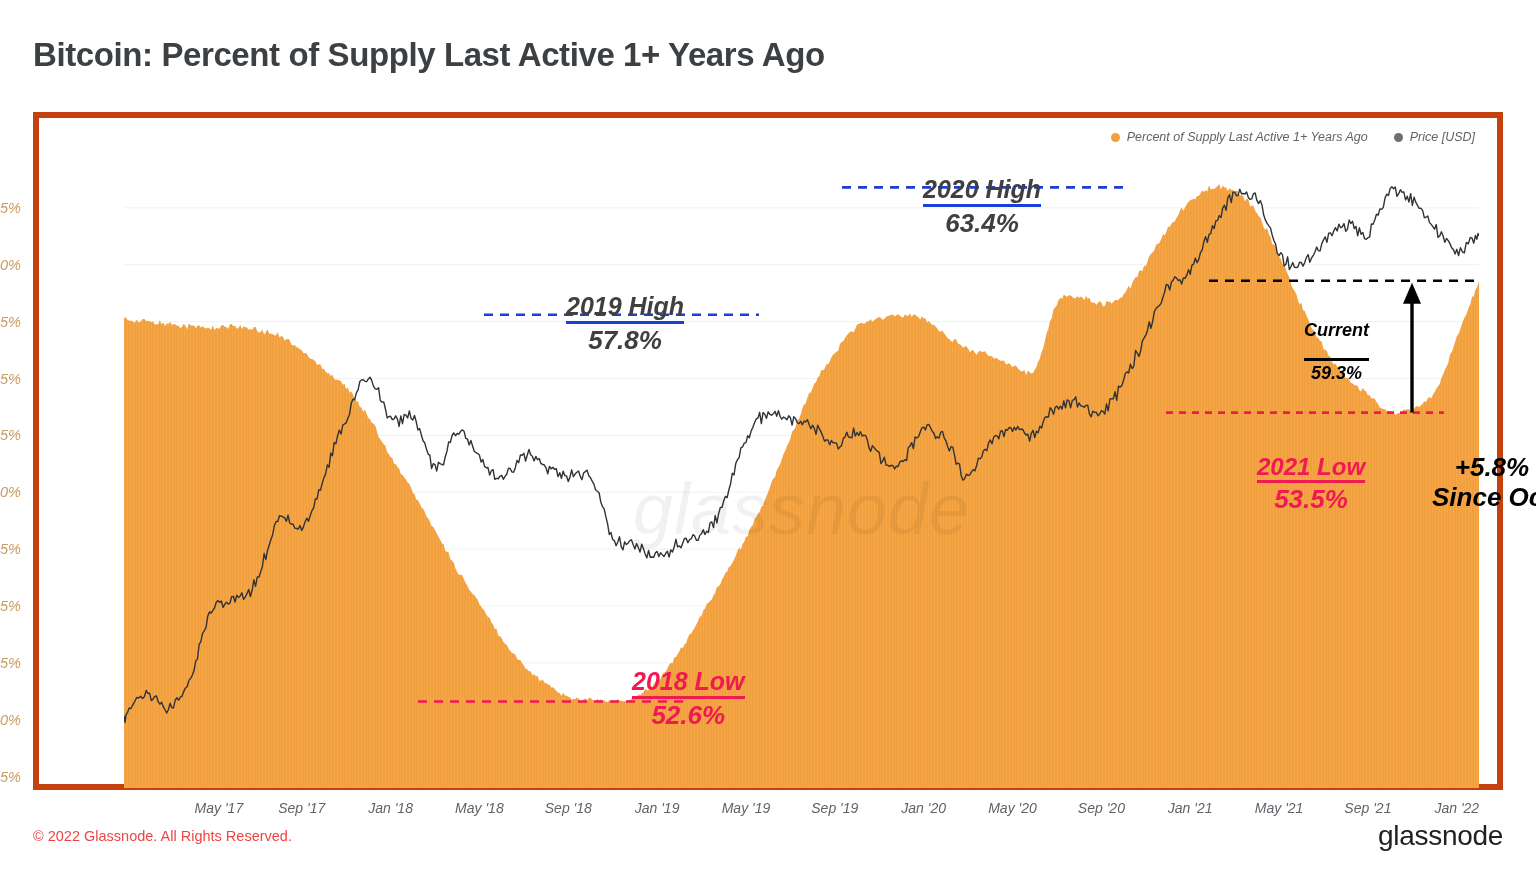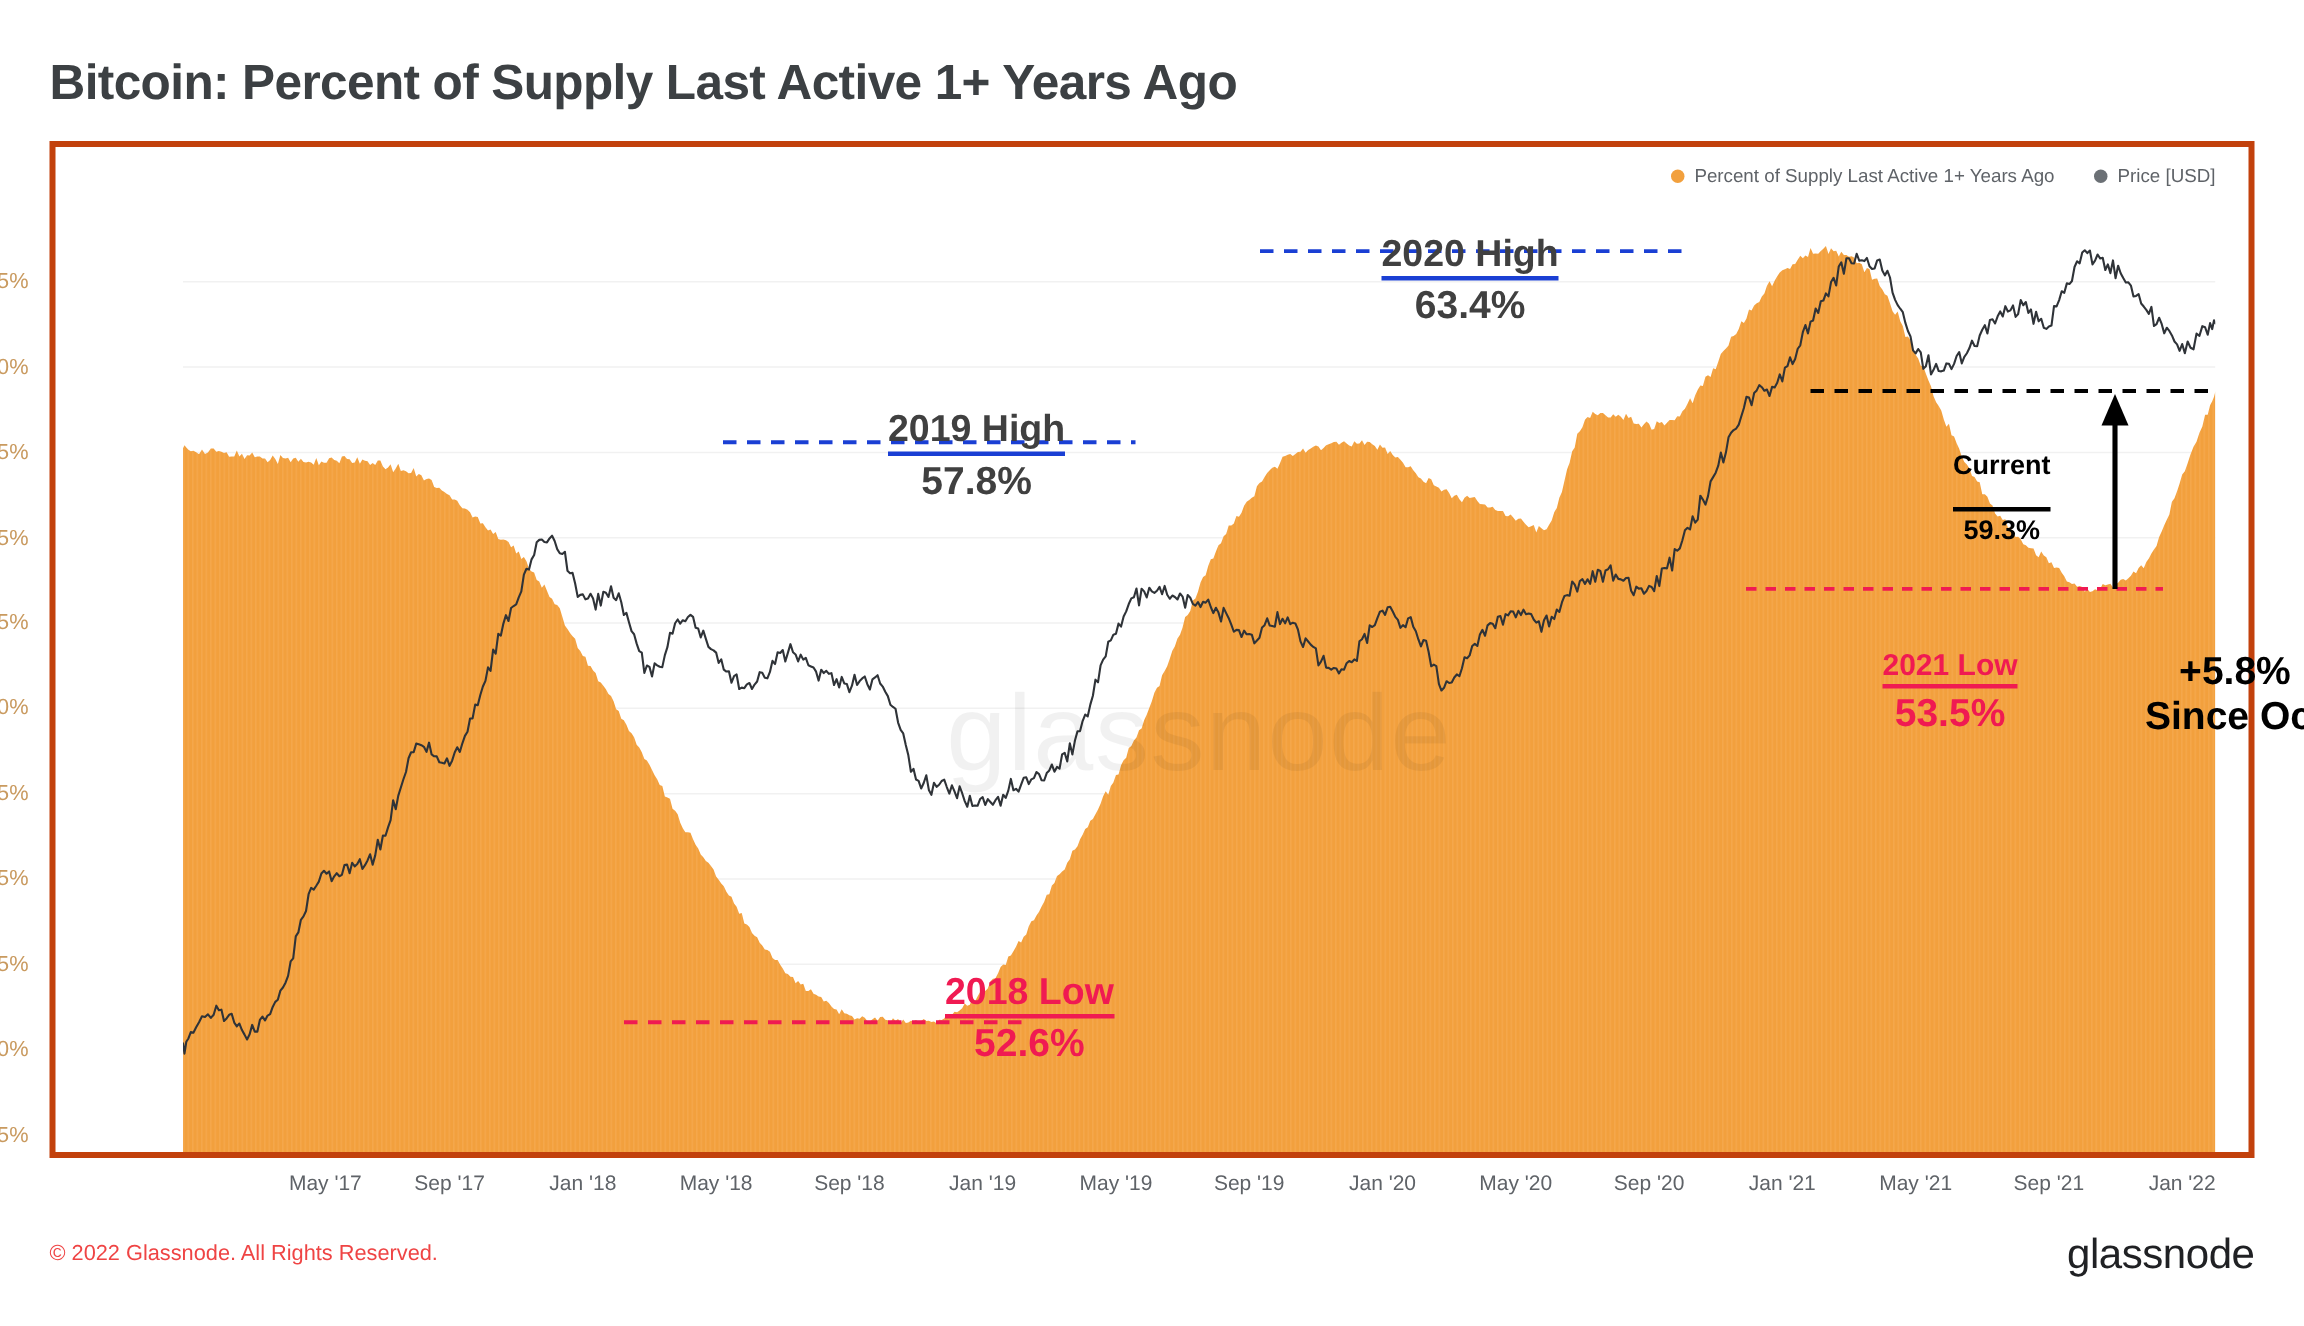--- a/index.html
+++ b/index.html
@@ -23,24 +23,25 @@
     font-size: 33px;
     font-weight: 700;
     color: #3c4043;
     letter-spacing: -0.4px;
     white-space: nowrap;
   }
 
   
   #chart-card {
     position: absolute;
-    left: 33px; top: 94px;
+    left: 33px; top: 112px;
     width: 1470px; height: 678px;
-    border: 4px solid #c2410c;
+    border: 6px solid #c2410c;
     background: #ffffff;
+    font-style: italic;
   }
 
   
   #legend {
     position: absolute;
     right: 22px; top: 12px;
     display: flex;
     align-items: center;
     gap: 26px;
     z-index: 40;
@@ -130,30 +131,30 @@
   .annot-blue .a-head { border-bottom-color: #1a3fd4; }
   .annot-red  { color: #f01a52; }
   .annot-red  .a-head { border-bottom-color: #f01a52; }
   .annot-black { color: #000000; }
   .annot-black .a-head { border-bottom-color: #000000; }
 
   #annot-2020high { left: 799px; top: 0px; }
   #annot-2020high .a-head { font-size: 25px; border-bottom-width: 3px; padding-bottom: 1px; }
   #annot-2020high .a-val  { font-size: 26px; }
 
-  #annot-2019high { left: 442px; top: 117px; margin-left: 28px; }
+  #annot-2019high { left: 442px; top: 117px; }
   #annot-2019high .a-head { font-size: 25px; border-bottom-width: 3px; padding-bottom: 1px; }
   #annot-2019high .a-val  { font-size: 26px; }
 
   #annot-2018low { left: 508px; top: 492px; }
   #annot-2018low .a-head { font-size: 25px; border-bottom-width: 3px; padding-bottom: 1px; }
   #annot-2018low .a-val  { font-size: 26px; }
 
   #annot-2021low { left: 1133px; top: 278px; }
-  #annot-2021low .a-head { font-size: 20px; border-bottom-width: 3px; padding-bottom: 1px; }
+  #annot-2021low .a-head { font-size: 24px; border-bottom-width: 3px; padding-bottom: 1px; }
   #annot-2021low .a-val  { font-size: 26px; }
 
   #annot-current { left: 1180px; top: 145px; }
   #annot-current .a-head { font-size: 18px; border-bottom-width: 3px; padding-bottom: 18px; }
   #annot-current .a-val  { font-size: 18px; }
 
   #annot-delta { left: 1308px; top: 278px; font-weight: 700; }
   #annot-delta .d1 { display: block; font-size: 26px; }
   #annot-delta .d2 { display: block; font-size: 26px; margin-top: 2px; }
 

